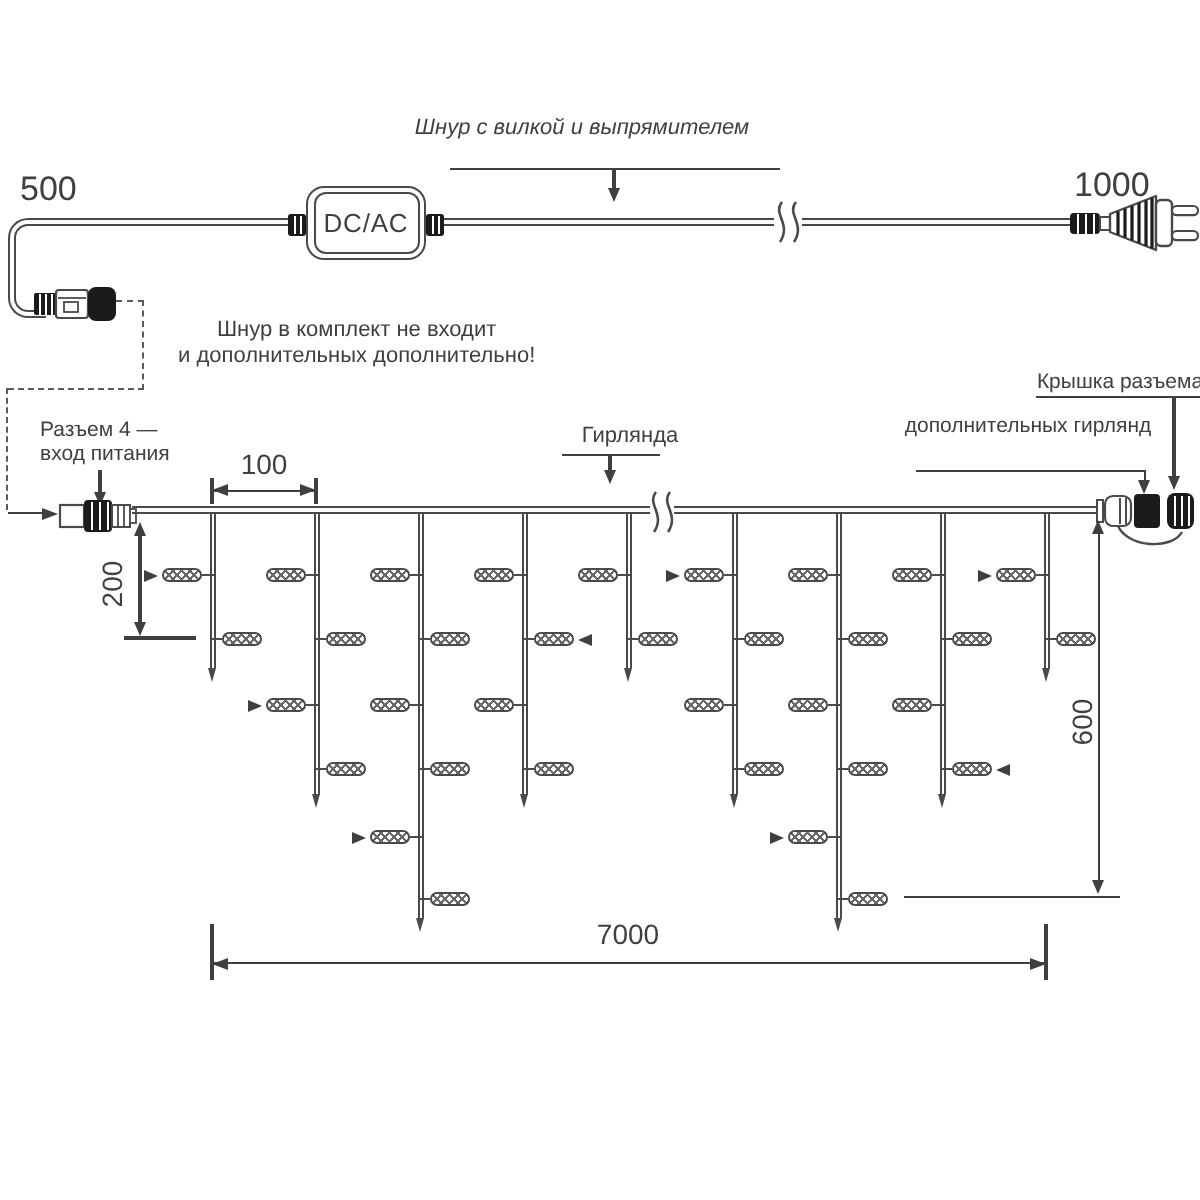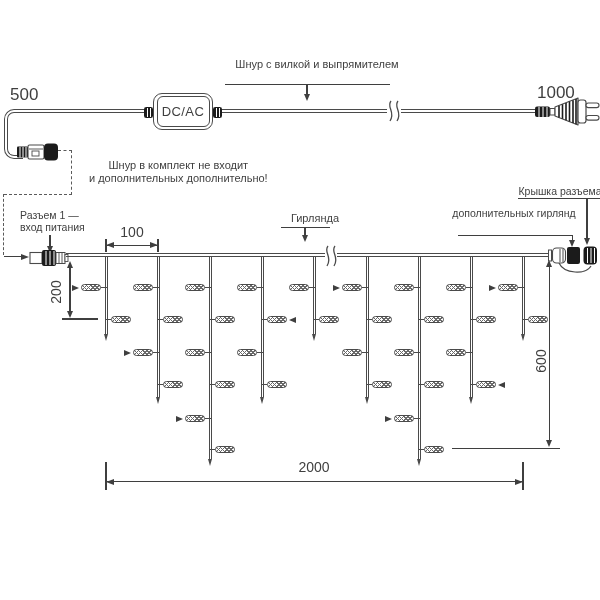--- a/index.html
+++ b/index.html
@@ -100,41 +100,41 @@
     <rect x="1" y="4.5" width="11" height="11" rx="1" fill="#1b1b1b"></rect>
     <line x1="4" y1="5" x2="4" y2="15.5" stroke="#fff" stroke-width="1"></line>
     <line x1="7" y1="5" x2="7" y2="15.5" stroke="#fff" stroke-width="1"></line>
     <line x1="10" y1="5" x2="10" y2="15.5" stroke="#fff" stroke-width="1"></line>
     <rect x="12" y="3" width="16" height="14" rx="1.5" fill="#fff" stroke="#4a4a4a" stroke-width="1.1"></rect>
     <line x1="13" y1="7" x2="27" y2="7" stroke="#4a4a4a" stroke-width=".9"></line>
     <rect x="16" y="9" width="7" height="5" fill="none" stroke="#4a4a4a" stroke-width=".9"></rect>
     <rect x="28" y="1.5" width="14" height="17" rx="4" fill="#1b1b1b"></rect>
   </svg>
 
-  <div class="lbl t11 center" style="left:228px;top:58px;width:178px;">
+  <div class="lbl t11 center" style="left:202px;top:58px;width:178px;font-style:italic;">
     <div>Шнур с вилкой и выпрямителем</div>
   </div>
   <div class="hl" style="left:225px;top:84px;width:165px;"></div>
   <div class="vl" style="left:306.4px;top:85px;height:9px;"></div>
   <div class="ah down" style="left:303.5px;top:94px;"></div>
 
   <div class="lbl t11" style="left:89px;top:159px;">
     <div>Шнур в комплект не входит</div>
     <div>и дополнительных дополнительно!</div>
   </div>
 
   <div class="dash-h" style="left:58px;top:150px;width:14px;"></div>
   <div class="dash-v" style="left:71px;top:150px;height:45px;"></div>
   <div class="dash-h" style="left:4px;top:194px;width:68px;"></div>
   <div class="dash-v" style="left:3px;top:194px;height:61px;"></div>
   <div class="hl" style="left:4px;top:256px;width:18px;"></div>
   <div class="ah right" style="left:21px;top:253.6px;"></div>
 
   <div class="lbl t10" style="left:20px;top:209px;">
-    <div>Разъем 1 —</div>
+    <div>Разъем 4 —</div>
     <div>вход питания</div>
   </div>
   <div class="vl" style="left:49.4px;top:235px;height:11px;"></div>
   <div class="ah down" style="left:46.5px;top:246px;"></div>
 
   <svg style="left:29px;top:247px;" width="40" height="22" viewBox="0 0 40 22">
     <rect x="1" y="5.5" width="12" height="11" fill="#fff" stroke="#4a4a4a" stroke-width="1.1"></rect>
     <rect x="13" y="3" width="14" height="16" rx="2" fill="#1b1b1b"></rect>
     <line x1="17" y1="4" x2="17" y2="18" stroke="#fff" stroke-width="1"></line>
     <line x1="21" y1="4" x2="21" y2="18" stroke="#fff" stroke-width="1"></line>
@@ -296,15 +296,15 @@
   <div class="ah up" style="left:546.4px;top:260px;"></div>
   <div class="ah down" style="left:546.4px;top:440px;"></div>
   <div class="hl" style="left:452px;top:447.8px;width:108px;"></div>
   <div class="lbl dim rot" style="left:524px;top:354px;width:34px;height:14px;">600</div>
 
   <div class="vl" style="left:105.4px;top:462px;height:28px;"></div>
   <div class="vl" style="left:522.4px;top:462px;height:28px;"></div>
   <div class="hl" style="left:106px;top:481px;width:417px;"></div>
   <div class="ah left" style="left:106px;top:478.6px;"></div>
   <div class="ah right" style="left:515px;top:478.6px;"></div>
-  <div class="lbl dim center" style="left:284px;top:460px;width:60px;">2000</div>
+  <div class="lbl dim center" style="left:284px;top:460px;width:60px;">7000</div>
 
 </div>
 
 </body></html>

